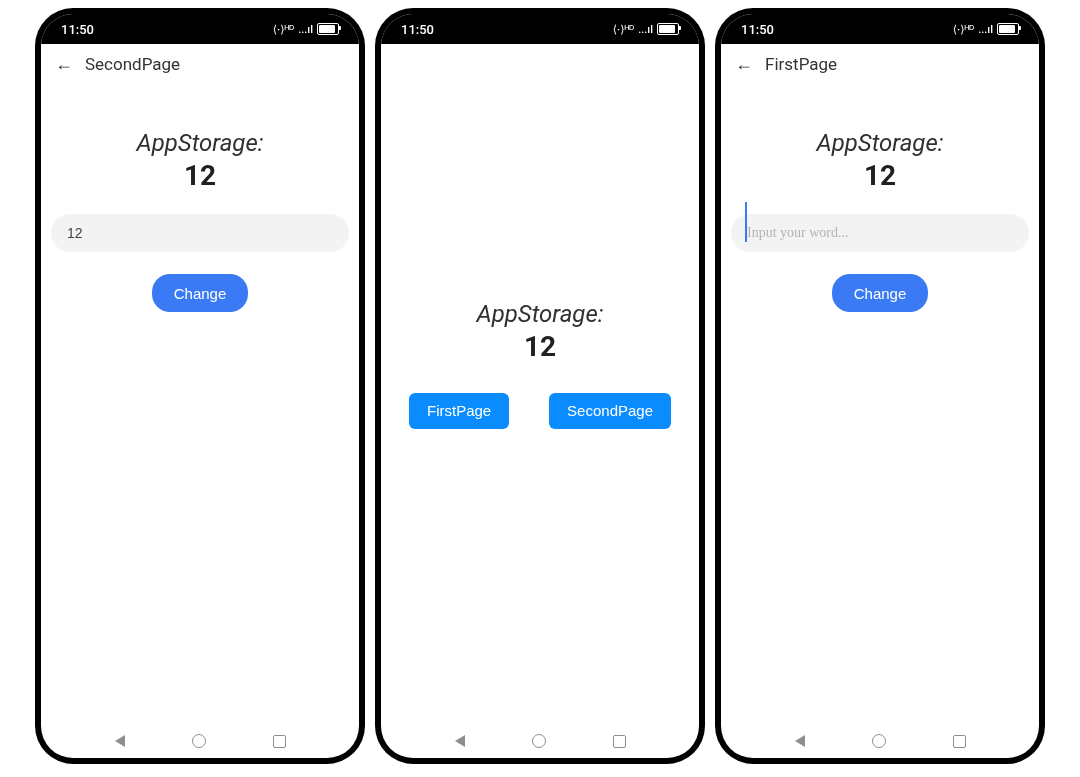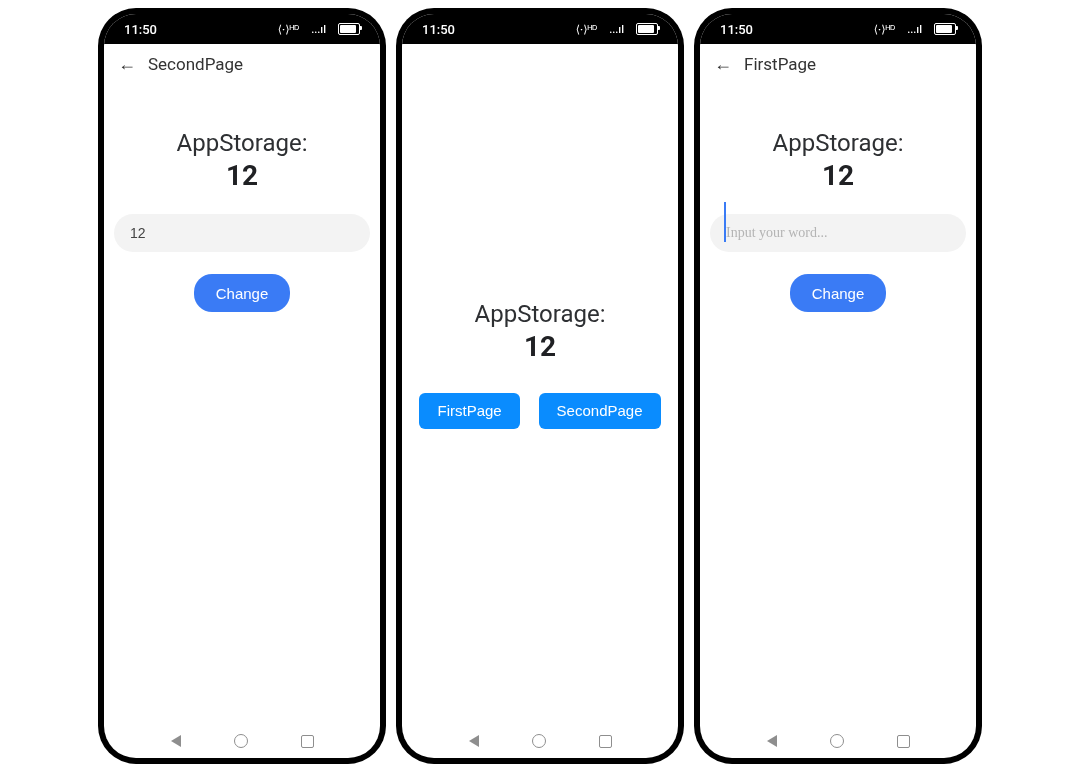--- a/index.html
+++ b/index.html
@@ -6,21 +6,21 @@
       margin: 0;
       padding: 0;
       font-family: -apple-system, BlinkMacSystemFont, "Segoe UI", Roboto, "Helvetica Neue", Arial, sans-serif;
       background: #fff;
       display: flex;
       justify-content: center;
       gap: 10px;
       padding: 8px;
     }
     .phone {
-      width: 288px;
+      width: 330px;
       height: 756px;
       background: #000;
       border-radius: 38px;
       padding: 6px;
       box-sizing: border-box;
       position: relative;
     }
     .screen {
       width: 100%;
       height: 100%;
@@ -38,21 +38,21 @@
       display: flex;
       align-items: center;
       justify-content: space-between;
       padding: 0 20px;
       font-size: 13px;
       font-weight: 500;
     }
     .status-icons {
       display: flex;
       align-items: center;
-      gap: 12px;
+      gap: 4px;
       font-size: 11px;
     }
     .status-icons .battery {
       width: 20px;
       height: 10px;
       border: 1px solid #fff;
       border-radius: 2px;
       position: relative;
     }
     .status-icons .battery::after {
@@ -100,20 +100,21 @@
       flex-direction: column;
       justify-content: center;
       align-items: center;
       padding-bottom: 40px;
     }
     .label-title {
       font-size: 24px;
       color: #2E3033;
       text-align: center;
       margin-top: 45px;
+      font-style: italic;
     }
     .label-value {
       font-size: 28px;
       font-weight: 700;
       color: #202124;
       text-align: center;
       margin-top: 2px;
     }
     .center-content .label-title { margin-top: 0; }
     .input {

